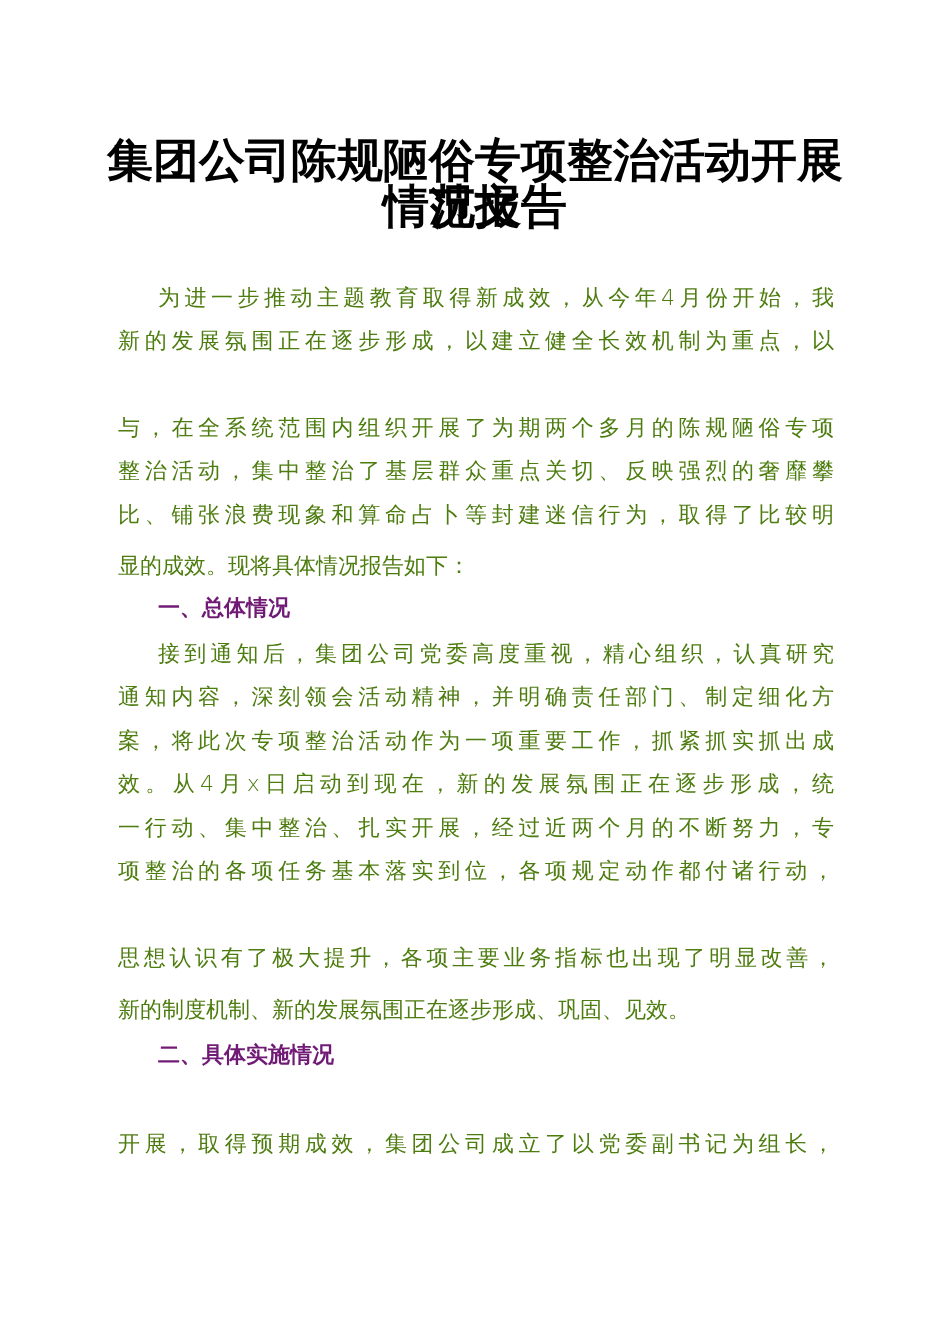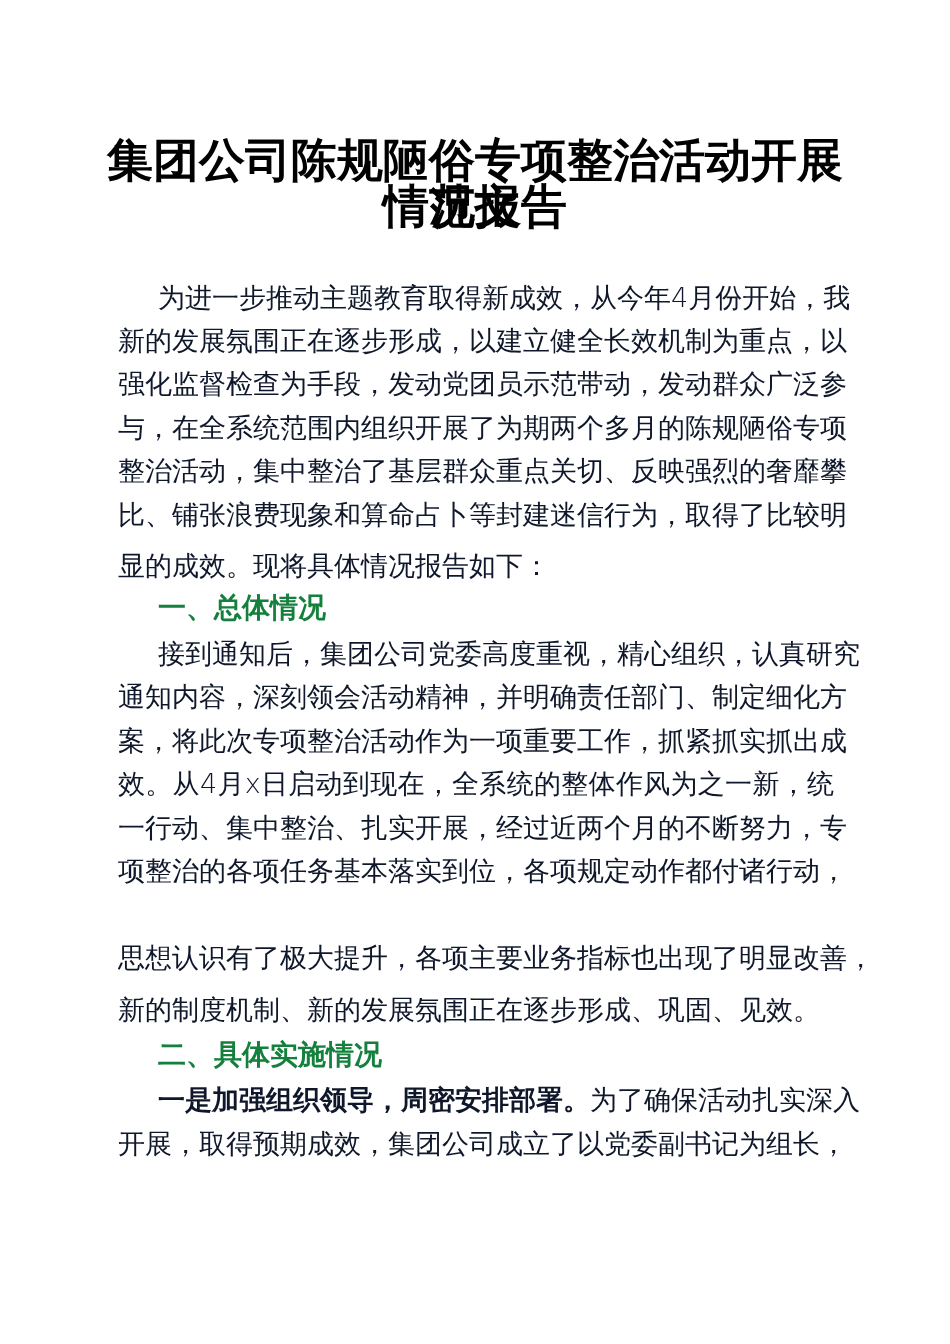--- a/index.html
+++ b/index.html
@@ -1,47 +1,45 @@
 <!DOCTYPE html>
 <html><head>
   <meta charset="utf-8">
   <style>
     html, body { margin: 0; padding: 0; background: #ffffff; }
     body { width: 950px; height: 1344px; position: relative; overflow: hidden; font-family: "DejaVu Serif", serif; color: #111; }
     .page { position: absolute; left: 0; top: 0; width: 950px; height: 1344px; background: #fff; }
     .title { position: absolute; left: 100px; width: 750px; text-align: center; font-family: "DejaVu Serif", serif; font-weight: bold; font-size: 46px; line-height: 46px; letter-spacing: 0px; color: #000; }
     .title-1 { top: 137px; }
     .title-2 { top: 183px; }
-    .line { position: absolute; left: 118px; width: 716px; font-size: 27px; line-height: 30px; white-space: nowrap; text-align: justify; text-align-last: justify; letter-spacing: 0; color: #0f172a; font-family: "DejaVu Sans", sans-serif; font-weight: 300; }
+    .line { position: absolute; left: 118px; width: 716px; font-size: 22px; line-height: 30px; white-space: nowrap; text-align: justify; text-align-last: justify; letter-spacing: 0; color: #4d7c0f; font-family: "DejaVu Sans", sans-serif; font-weight: 300; }
     .line.last { text-align-last: left; margin-top: 8px; }
     .line.indent { left: 158px; width: 676px; }
-    .heading { position: absolute; left: 158px; font-family: "DejaVu Sans", sans-serif; font-weight: bold; font-size: 28px; line-height: 30px; color: #15803d; }
+    .heading { position: absolute; left: 158px; font-family: "DejaVu Sans", sans-serif; font-weight: bold; font-size: 22px; line-height: 30px; color: #701a75; }
     .bold { font-weight: bold; }
   </style>
 </head>
 <body>
 
 <div class="page">
   <div class="title title-1">集团公司陈规陋俗专项整治活动开展情况报告</div>
   <div class="title title-2">范文</div>
 
   <div class="line indent" style="top:283px">为进一步推动主题教育取得新成效，从今年4月份开始，我</div>
   <div class="line" style="top:326px">新的发展氛围正在逐步形成，以建立健全长效机制为重点，以</div>
-  <div class="line" style="top:369px">强化监督检查为手段，发动党团员示范带动，发动群众广泛参</div>
   <div class="line" style="top:413px">与，在全系统范围内组织开展了为期两个多月的陈规陋俗专项</div>
   <div class="line" style="top:456px">整治活动，集中整治了基层群众重点关切、反映强烈的奢靡攀</div>
   <div class="line" style="top:500px">比、铺张浪费现象和算命占卜等封建迷信行为，取得了比较明</div>
   <div class="line last" style="top:543px">显的成效。现将具体情况报告如下：</div>
 
   <div class="heading" style="top:593px">一、总体情况</div>
   <div class="line" style="top:682px">通知内容，深刻领会活动精神，并明确责任部门、制定细化方</div>
   <div class="line indent" style="top:639px">接到通知后，集团公司党委高度重视，精心组织，认真研究</div>
   <div class="line" style="top:726px">案，将此次专项整治活动作为一项重要工作，抓紧抓实抓出成</div>
-  <div class="line" style="top:769px">效。从4月x日启动到现在，全系统的整体作风为之一新，统</div>
+  <div class="line" style="top:769px">效。从4月x日启动到现在，新的发展氛围正在逐步形成，统</div>
   <div class="line" style="top:813px">一行动、集中整治、扎实开展，经过近两个月的不断努力，专</div>
   <div class="line" style="top:856px">项整治的各项任务基本落实到位，各项规定动作都付诸行动，</div>
   <div class="line" style="top:943px">思想认识有了极大提升，各项主要业务指标也出现了明显改善，</div>
   <div class="line last" style="top:987px">新的制度机制、新的发展氛围正在逐步形成、巩固、见效。</div>
 
   <div class="heading" style="top:1040px">二、具体实施情况</div>
-  <div class="line indent" style="top:1085px"><span class="bold">一是加强组织领导，周密安排部署。</span><span>为了确保活动扎实深入</span></div>
   <div class="line" style="top:1129px">开展，取得预期成效，集团公司成立了以党委副书记为组长，</div>
 </div>
 
 </body></html>

